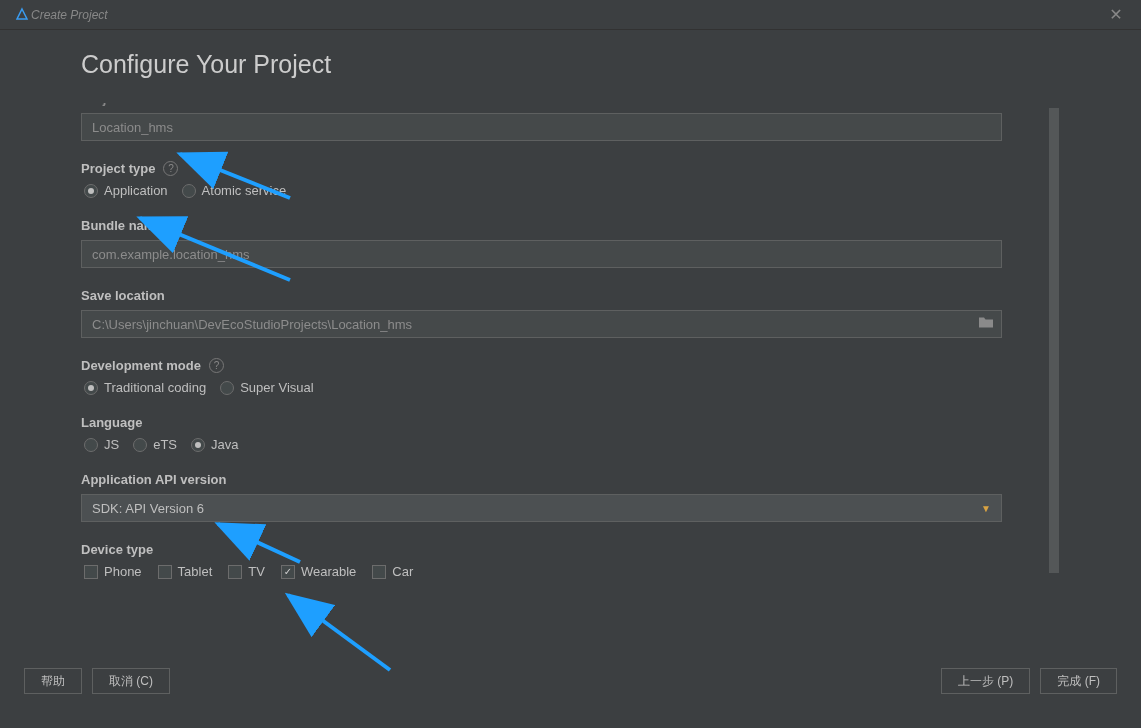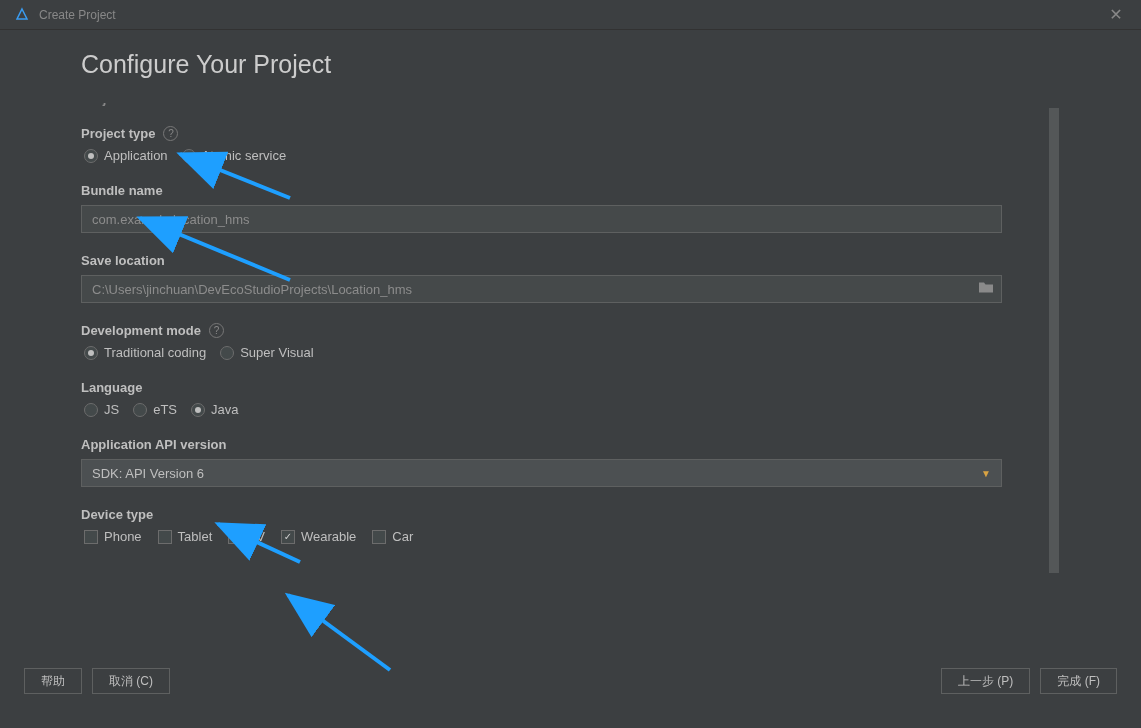--- a/index.html
+++ b/index.html
@@ -18,21 +18,22 @@
   background: #3c3f41;
   display: flex;
   align-items: center;
   justify-content: space-between;
   padding: 0 10px 0 14px;
   border-bottom: 1px solid #323232;
 }
 .titlebar-left {
   display: flex;
   align-items: center;
-  gap: 9px;
+  gap: 1px;
+  font-style: italic;
 }
 .titlebar-title { color: #888; font-size: 12px; }
 .close-x {
   color: #888;
   font-size: 16px;
   width: 30px;
   height: 30px;
   display: flex;
   align-items: center;
   justify-content: center;
@@ -232,20 +233,23 @@
 </div>
 
 <div class="content">
   <h1>Configure Your Project</h1>
 
   <div class="form-area">
     <div class="form-scroll">
 
       
       <div class="label cut">Project name</div>
+      <div class="input-wrap">
+        <input class="text-input" value="Location_hms" style="">
+      </div>
 
       
       <div class="label">
         <span>Project type</span>
         <span class="help-icon">?</span>
       </div>
       <div class="radio-row">
         <label class="radio">
           <span class="radio-circle checked"></span>
           <span>Application</span>

